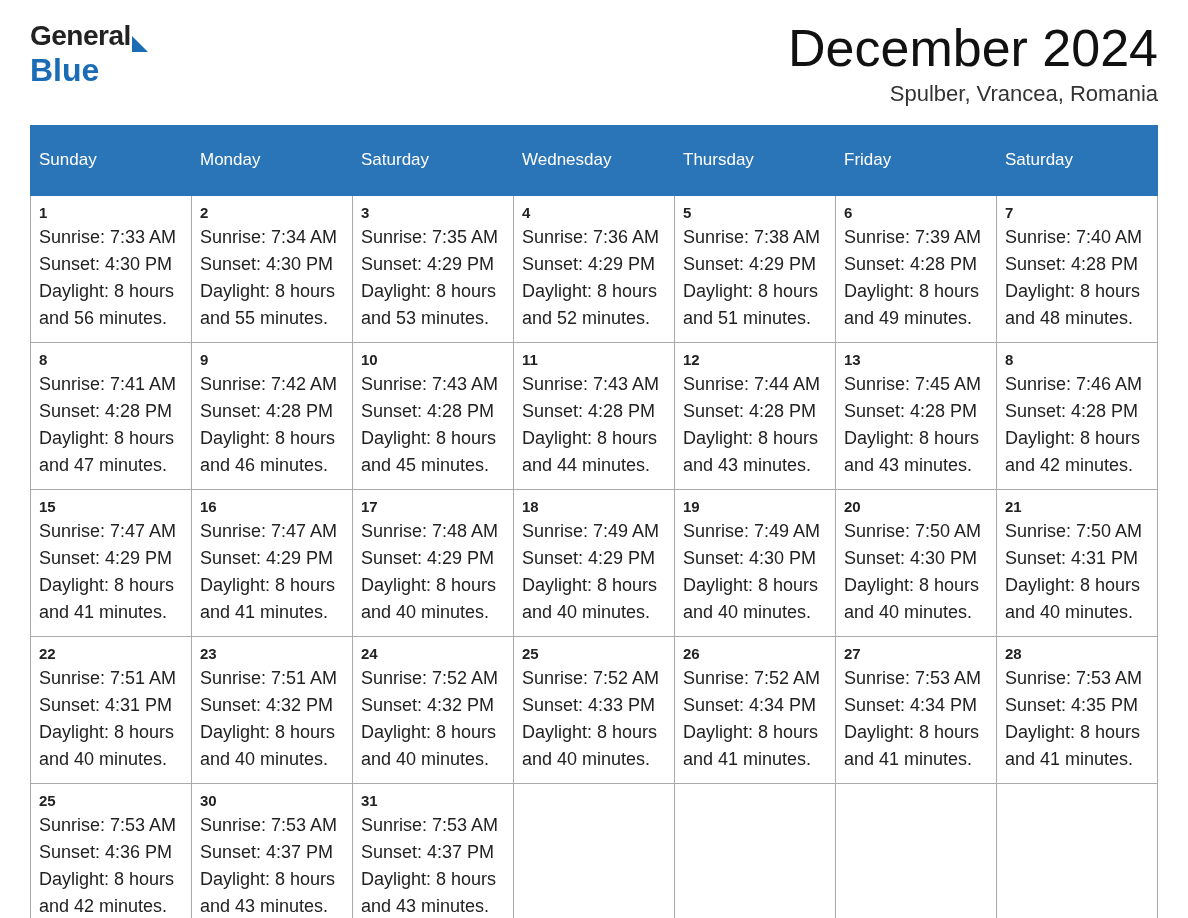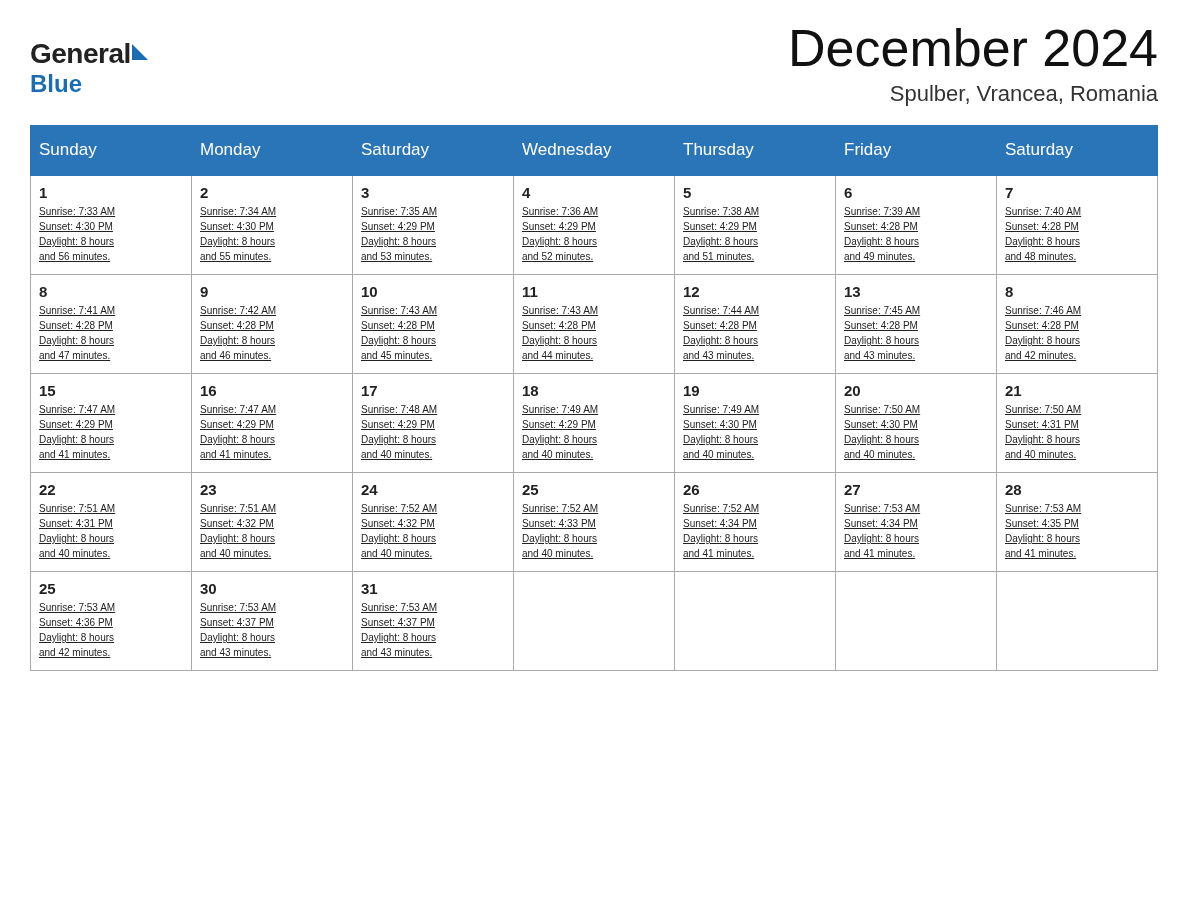--- a/index.html
+++ b/index.html
@@ -34,76 +34,74 @@
     table {
       width: 100%;
       border-collapse: collapse;
       table-layout: fixed;
     }
     thead tr th {
       background-color: #2a74b8;
       color: #fff;
       font-size: 17px;
       font-weight: normal;
-      padding: 14px 8px;
+      padding: 24px 8px;
       text-align: left;
       border: 1px solid #2a74b8;
     }
     tbody tr td {
       vertical-align: top;
       padding: 8px 8px 10px 8px;
       border: 1px solid #aaa;
       font-size: 13.5px;
       color: #222;
       background: #fff;
       min-height: 90px;
     }
     tbody tr td .day-num {
       font-size: 15px;
       font-weight: bold;
       margin-bottom: 3px;
       display: block;
     }
     tbody tr td .day-info {
       line-height: 1.5;
-      font-size: 10px;
-      text-decoration: underline;
+      font-size: 18px;
     }
     tbody tr:first-child td {
       border-top: 2px solid #2a74b8;
     }
     tbody tr td:empty {
       background: #fff;
     }
     .logo-wrapper {
       display: flex;
       flex-direction: column;
     }
     .logo-line1 {
       display: flex;
-      align-items: flex-start;
-      margin-top: 18px;
+      align-items: flex-end;
     }
     .general-text {
       font-size: 28px;
       font-weight: bold;
       color: #222;
       letter-spacing: -0.5px;
     }
     .triangle-right {
       width: 0;
       height: 0;
       border-style: solid;
       border-width: 16px 0 0 16px;
       border-color: transparent transparent transparent #1a6db5;
       margin-left: 1px;
       margin-top: 6px;
     }
     .blue-text {
-      font-size: 24px;
+      font-size: 32px;
       font-weight: bold;
       color: #1a6db5;
     }
   </style>
 </head>
 <body>
 
 <div class="header-area">
   <div class="logo-wrapper">
     <div class="logo-line1">

